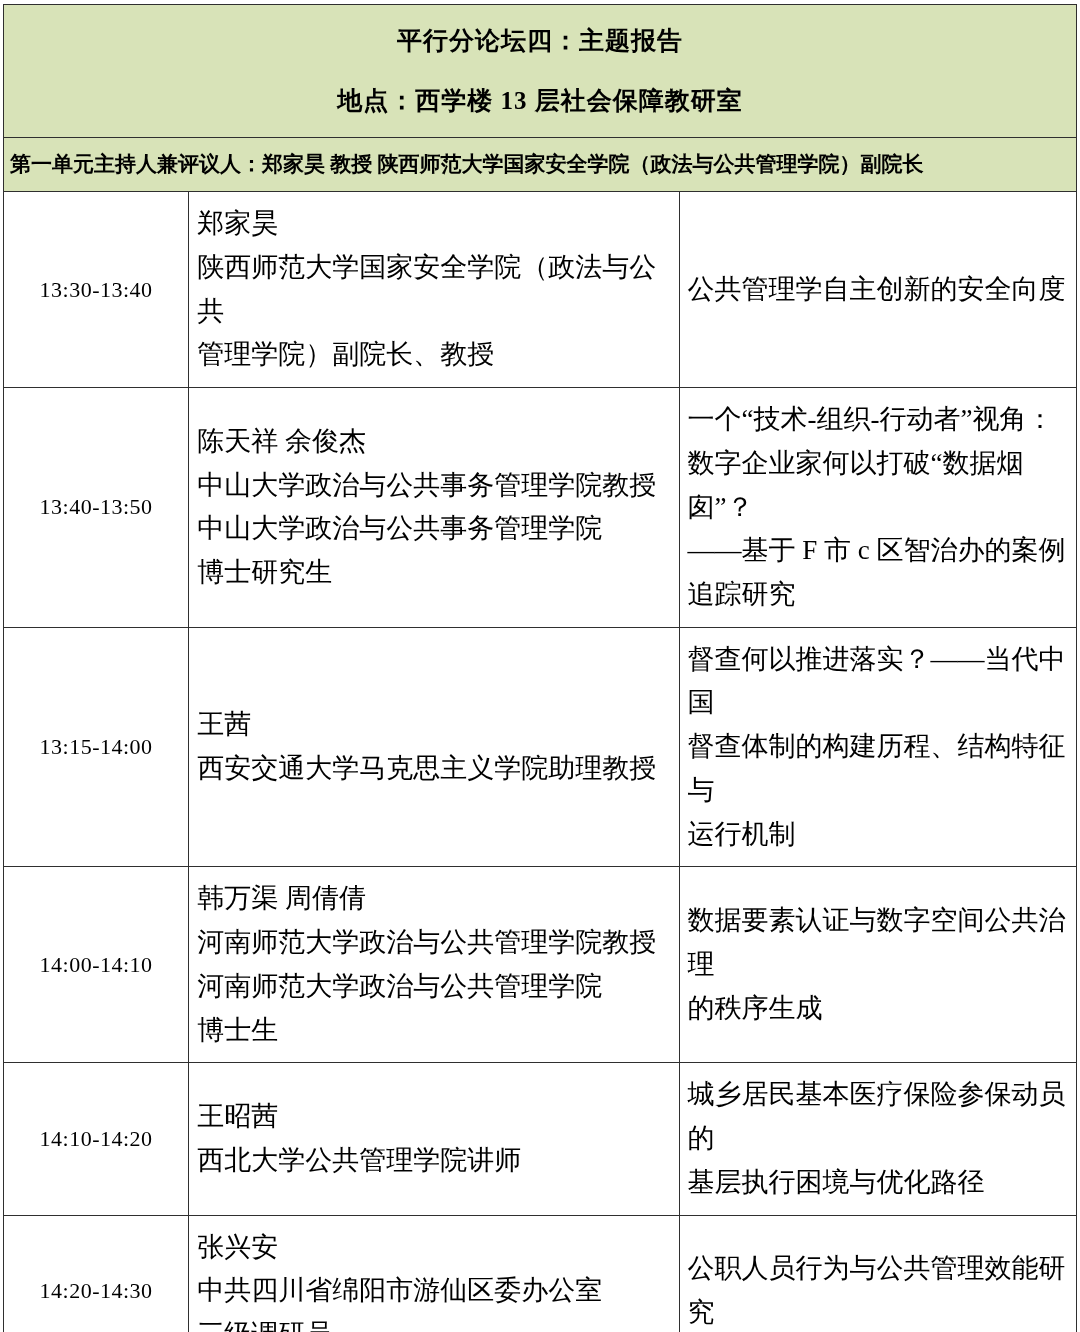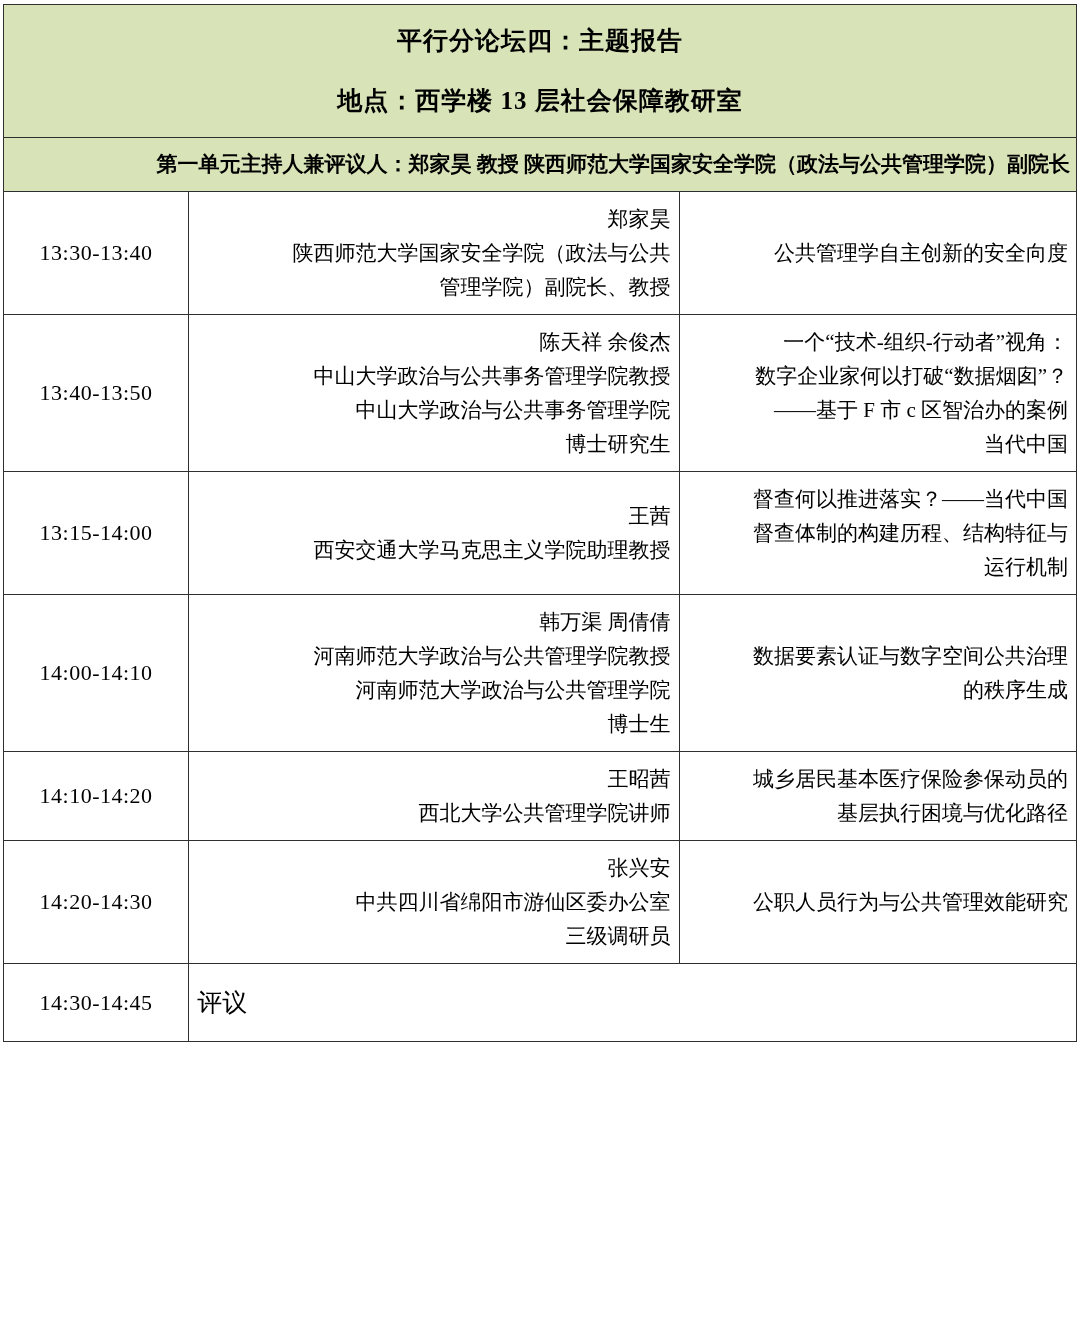--- a/index.html
+++ b/index.html
@@ -41,21 +41,21 @@
   }
   .hdr-line1 {
     display: block;
     margin-bottom: 16px;
   }
   .hdr-line2 {
     display: block;
   }
   .chair-cell {
     background: #d8e3b8;
-    text-align: right;
+    text-align: left;
     font-weight: bold;
     font-size: 21px;
     line-height: 1.6;
     padding: 10px 6px !important;
   }
   .col-time { width: 185px; }
   .col-speaker { width: 490px; }
   .col-topic { width: 397px; }
 
   .colhdr {
@@ -65,22 +65,22 @@
     letter-spacing: 3px;
     padding: 26px 8px !important;
   }
   .time {
     text-align: center;
     font-size: 22px;
     font-family: Liberation Serif, serif;
     letter-spacing: 0.5px;
   }
   .speaker, .topic {
-    text-align: right;
-    font-size: 21px;
+    text-align: left;
+    font-size: 27px;
     line-height: 1.62;
   }
   .speaker .name {
     display: block;
   }
   .speaker .aff {
     display: block;
   }
   .topic .tline {
     display: block;
@@ -130,21 +130,21 @@
         <td class="speaker">
           <span class="name">陈天祥  余俊杰</span>
           <span class="aff">中山大学政治与公共事务管理学院教授</span>
           <span class="aff">中山大学政治与公共事务管理学院</span>
           <span class="aff">博士研究生</span>
         </td>
         <td class="topic">
           <span class="tline">一个“技术-组织-行动者”视角：</span>
           <span class="tline">数字企业家何以打破“数据烟囱”？</span>
           <span class="tline">——基于 F 市 c 区智治办的案例</span>
-          <span class="tline">当代中国</span>
+          <span class="tline">追踪研究</span>
         </td>
       </tr>
 
       <tr>
         <td class="time">13:15-14:00</td>
         <td class="speaker">
           <span class="name">王茜</span>
           <span class="aff">西安交通大学马克思主义学院助理教授</span>
         </td>
         <td class="topic">

